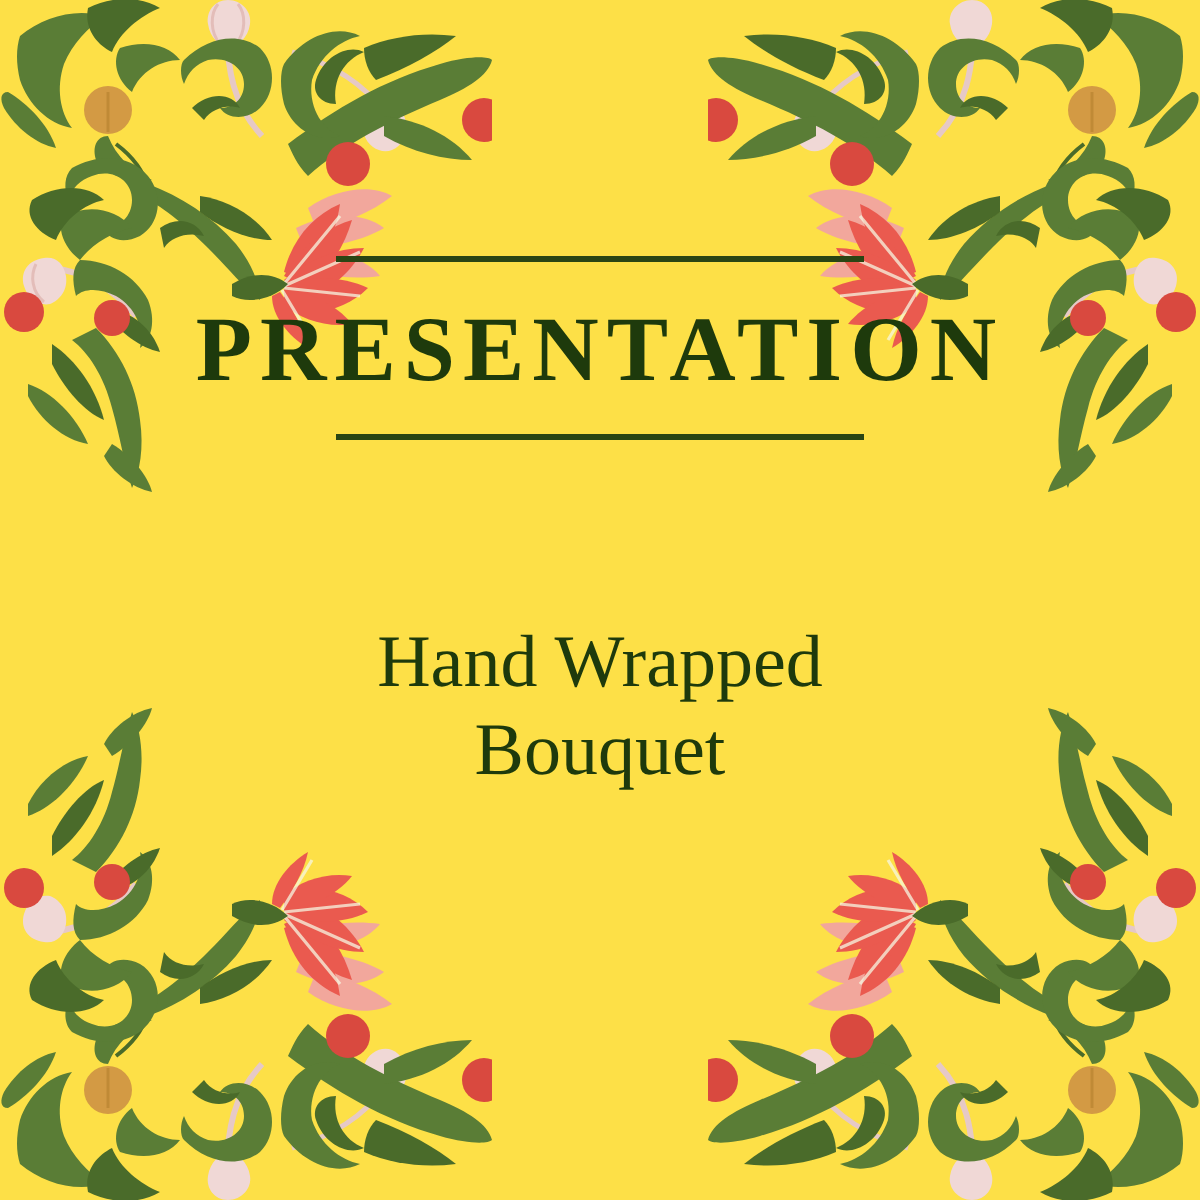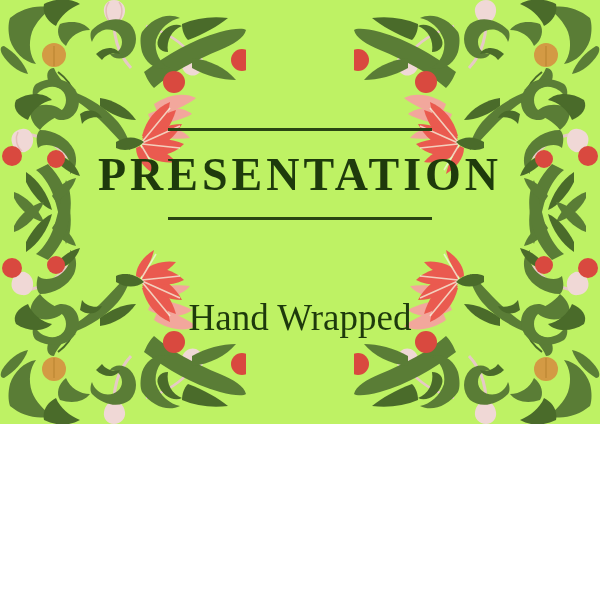--- a/index.html
+++ b/index.html
@@ -3,23 +3,23 @@
 <meta charset="utf-8">
 <style>
   html, body {
     margin: 0;
     padding: 0;
     background: #ffffff;
   }
   #poster {
     position: relative;
     width: 600px;
-    height: 424px;
+    height: 600px;
     overflow: hidden;
-    background: #bef264;
+    background: #fde047;
     font-family: "Liberation Serif", "DejaVu Serif", serif;
     text-decoration: underline;
   }
 
   
   .ornament {
     position: absolute;
     width: 250px;
     height: 250px;
     pointer-events: none;
@@ -54,21 +54,21 @@
     letter-spacing: 4px;
     margin: 0;
     white-space: nowrap;
   }
   .title-line-2 { letter-spacing: 6px; }
 
   .subtitle {
     position: absolute;
     left: 0;
     right: 0;
-    top: 296px;
+    top: 310px;
     text-align: center;
     color: #1e3a0c;
     font-size: 37px;
     line-height: 44px;
     font-weight: normal;
     margin: 0;
   }
 </style>
 </head>
 <body>
@@ -340,15 +340,16 @@
   </svg>
 
   <div class="center-block">
     <div class="rule rule-top"></div>
     <h1 class="title">PRESENTATION</h1>
     <div class="rule rule-bottom"></div>
   </div>
 
   <div class="subtitle">
     <div>Hand Wrapped</div>
+    <div>Bouquet</div>
   </div>
 
 </div>
 
 </body></html>

